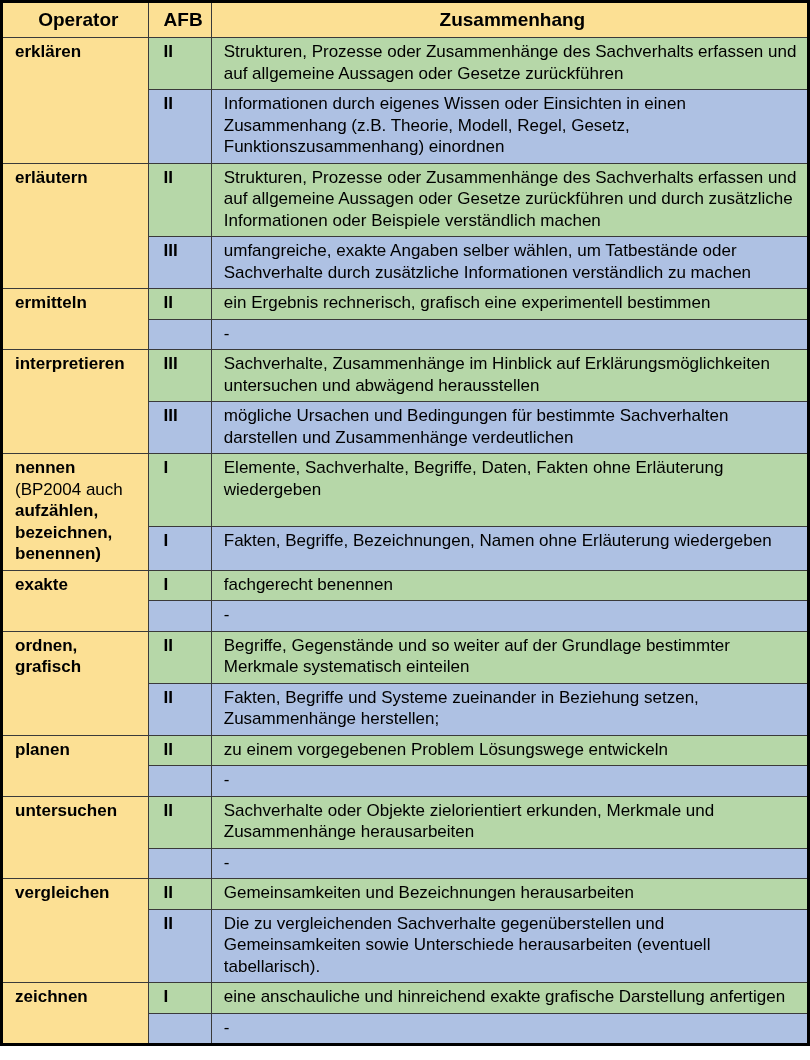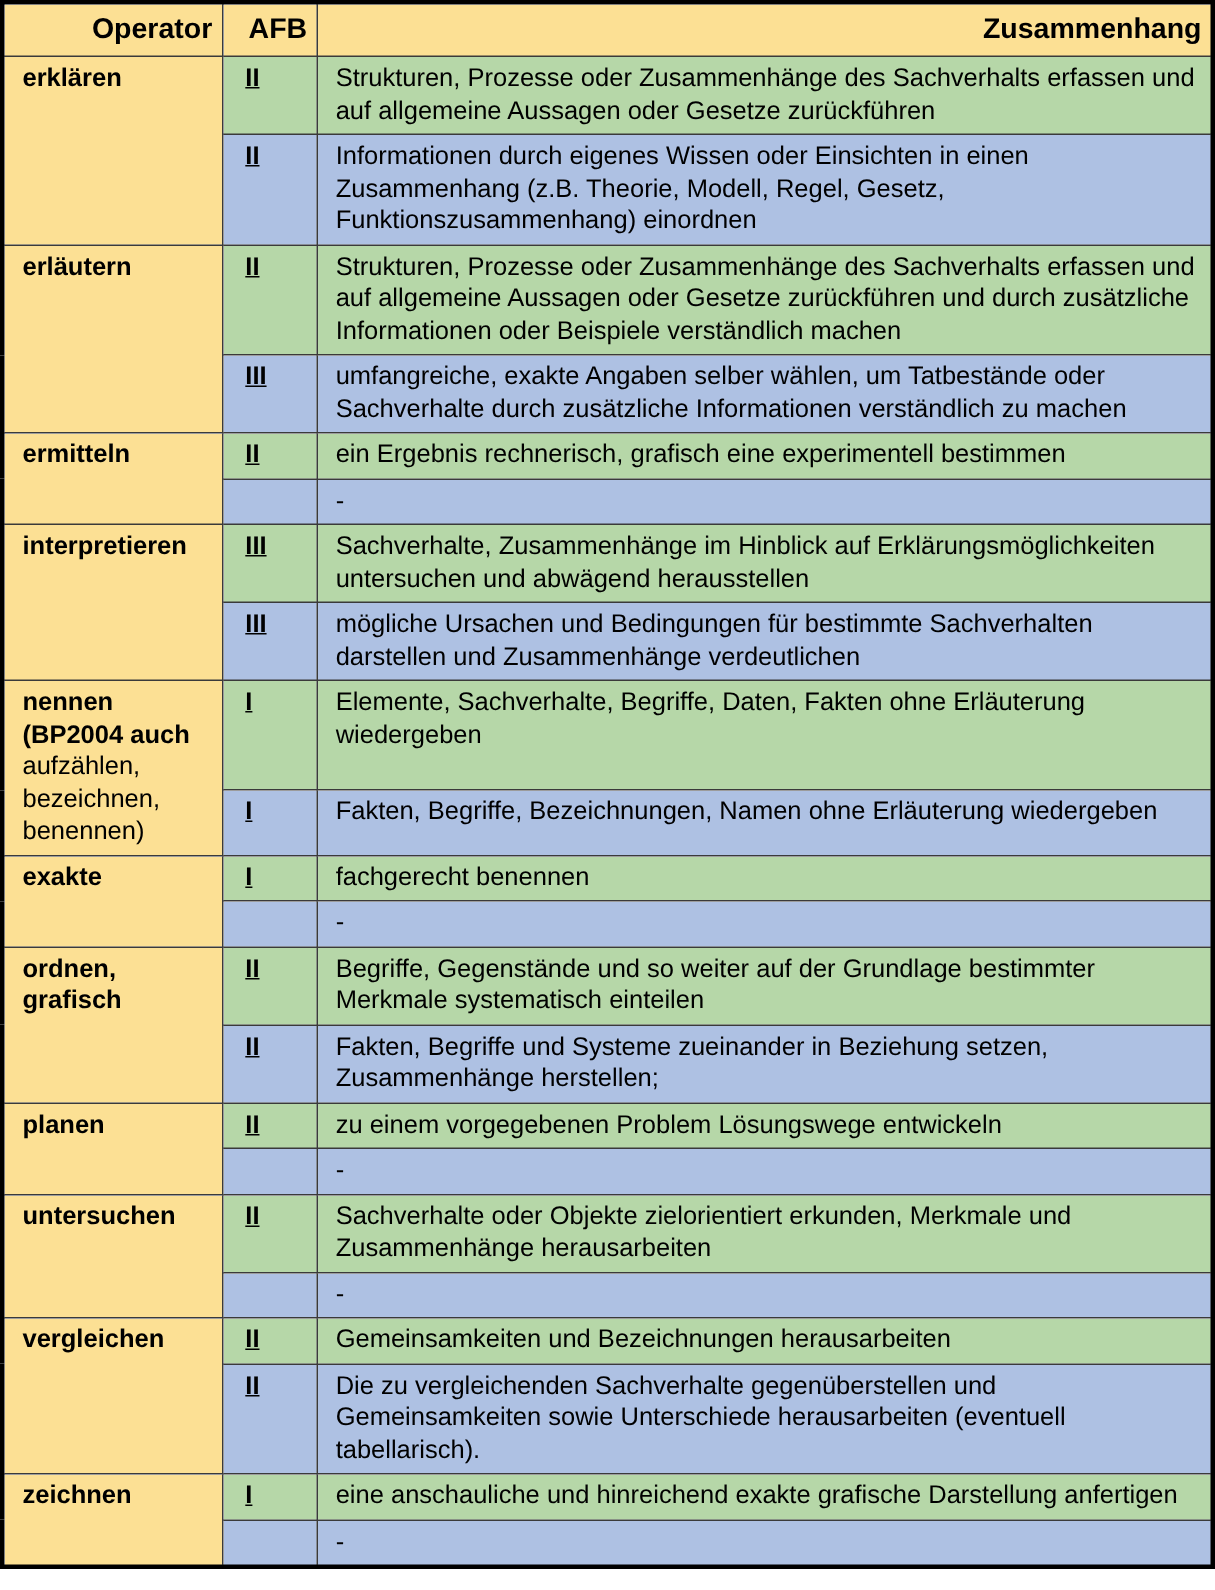--- a/index.html
+++ b/index.html
@@ -26,45 +26,44 @@
   td, th {
     border: 1px solid var(--border);
     vertical-align: top;
     font-size: 17px;
     line-height: 21.5px;
     color: var(--text);
     overflow: hidden;
   }
   th {
     background: var(--yellow);
-    text-align: right;
+    text-align: center;
     font-size: 19px;
     line-height: 23px;
     font-weight: bold;
     padding: 5px 6px 6px 12px;
   }
   th.afb-h { padding-left: 13px; }
   td.op {
     background: var(--yellow);
     font-weight: bold;
     padding: 3px 6px 5px 12px;
   }
   td.afb {
     font-weight: bold;
     padding: 3px 3px 5px 15px;
-    text-decoration: underline;
   }
   td.req {
     padding: 3px 10px 5px 12px;
   }
   td.g { background: var(--green); }
   td.b { background: var(--blue); }
   .op-main { display: block; }
-  .op-note { font-weight: bold; }
-  .op-note-b { font-weight: normal; text-align: right; }
+  .op-note { font-weight: normal; }
+  .op-note-b { font-weight: bold; text-align: right; }
 </style>
 </head>
 <body>
 
 <table class="op-table">
   <colgroup>
     <col style="width:146px">
     <col style="width:63px">
     <col style="width:595px">
   </colgroup>

